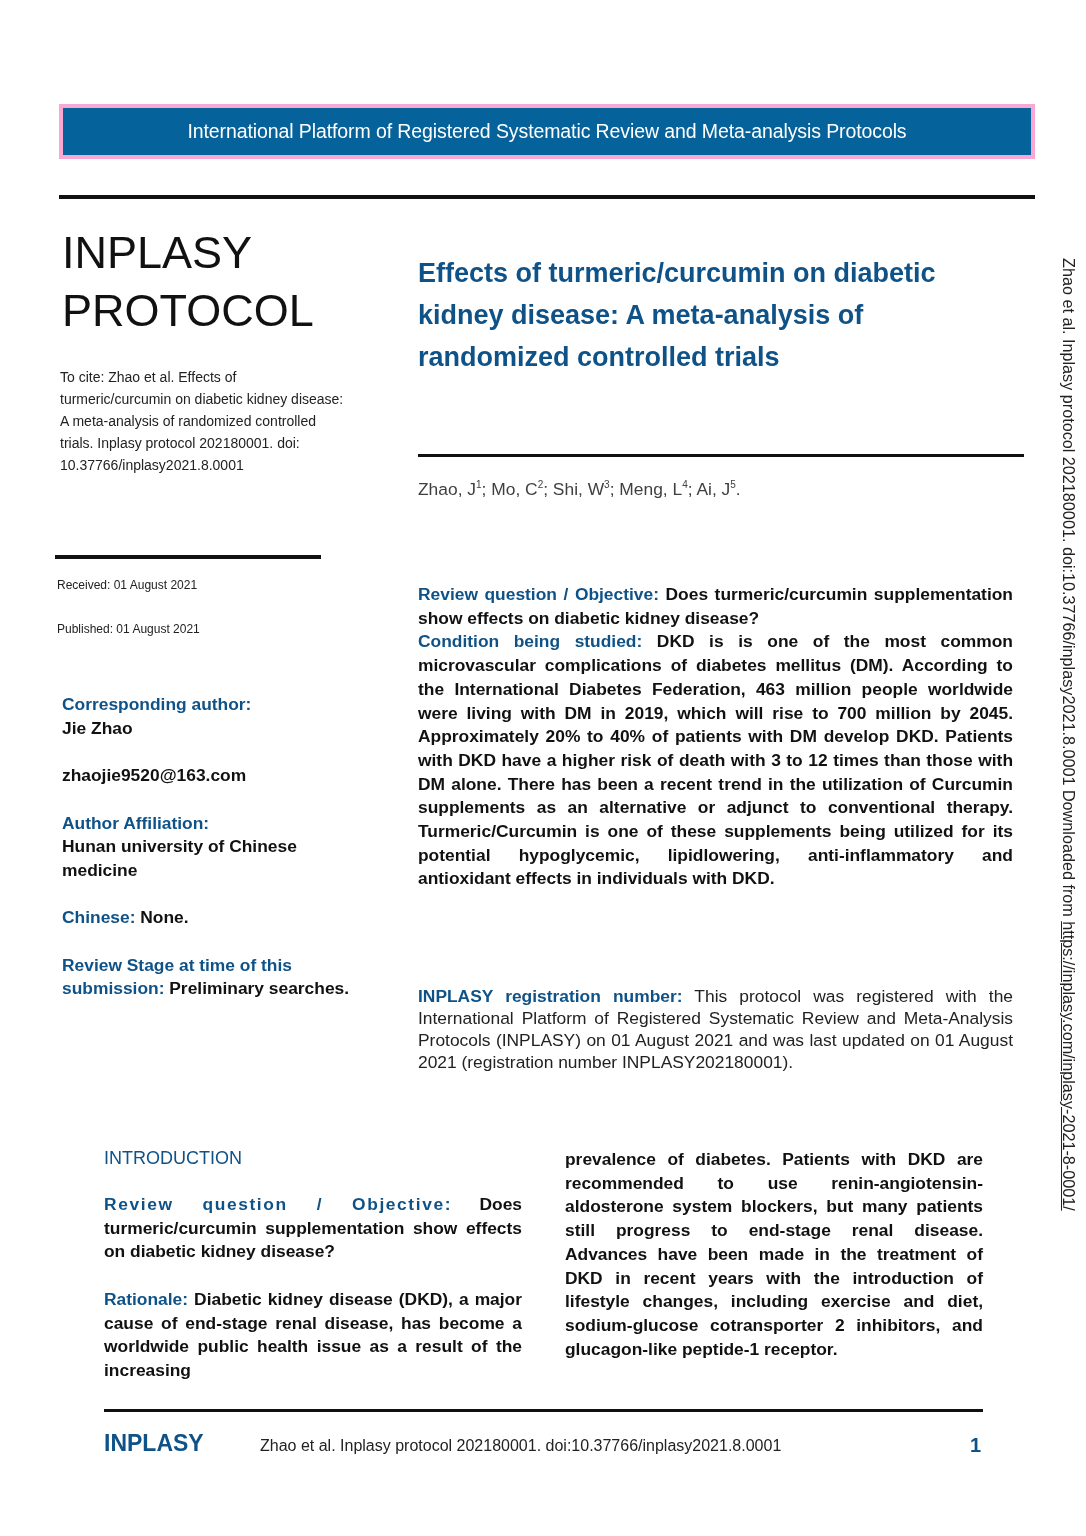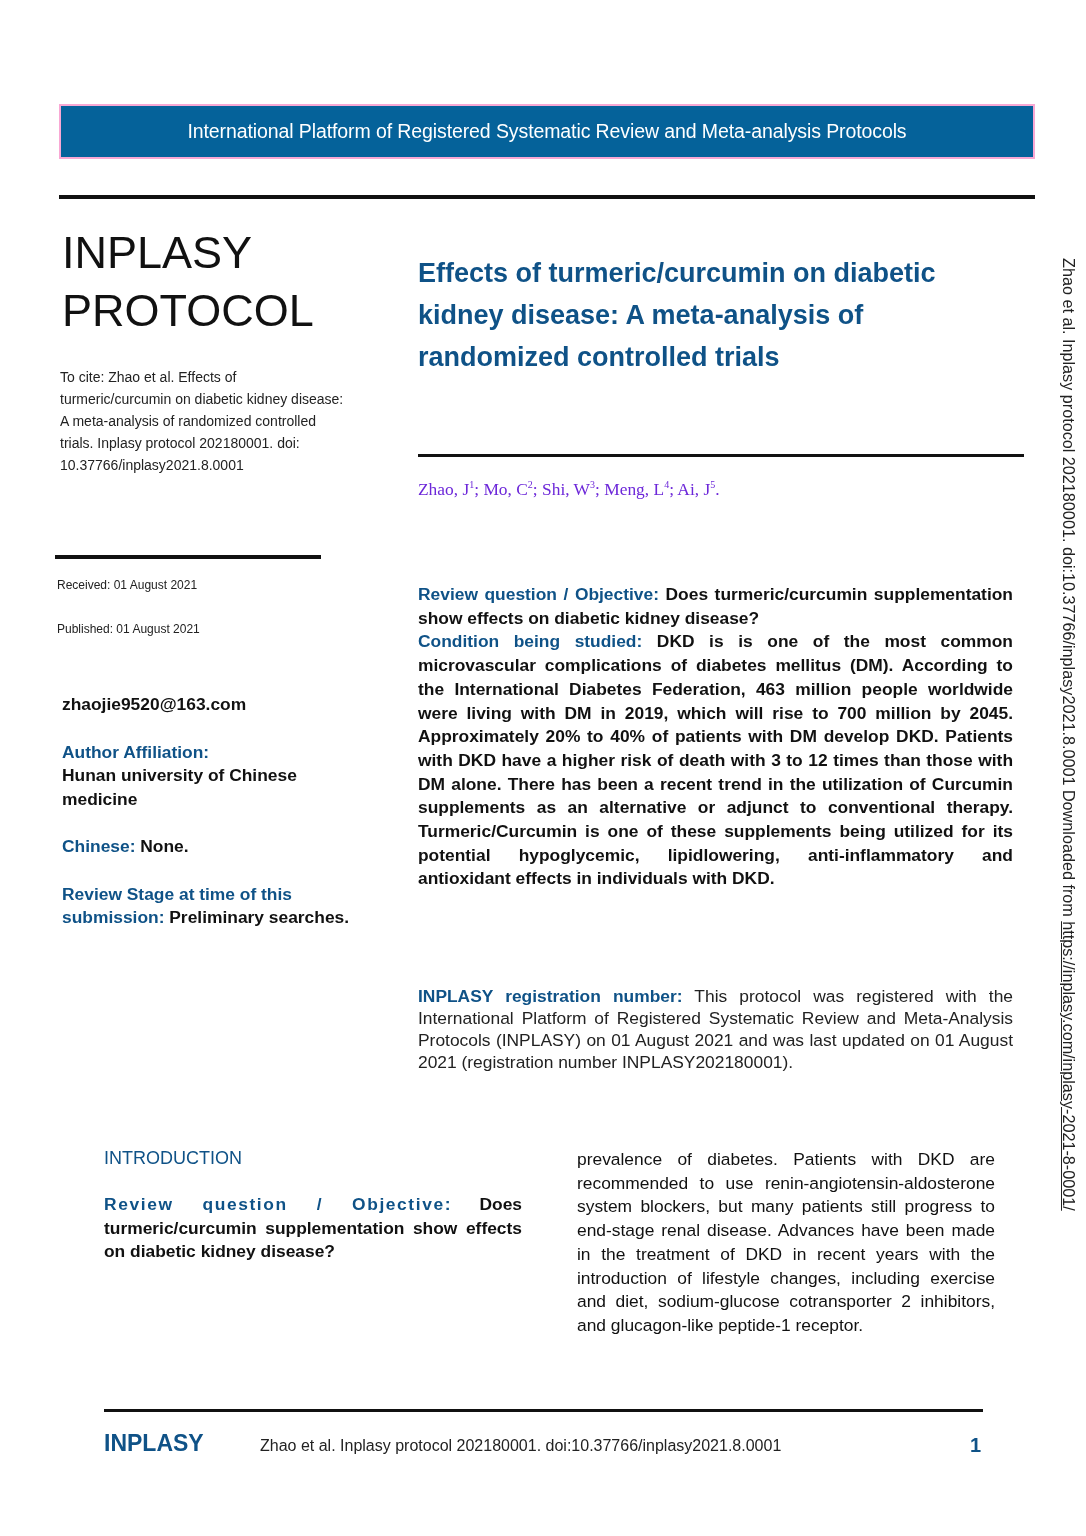--- a/index.html
+++ b/index.html
@@ -1,21 +1,21 @@
 <!DOCTYPE html>
 <html><head>
 <meta charset="utf-8">
 <style>
   html, body { margin: 0; padding: 0; background: #ffffff; }
   body { width: 1086px; height: 1536px; position: relative; overflow: hidden;
          font-family: "Liberation Sans", sans-serif; color: #111; }
   .abs { position: absolute; }
 
   .banner { left: 59px; top: 104px; width: 976px; height: 55px; background: #05629a;
-            border: 2px solid #f9a8d4; box-sizing: border-box;
+            border: 4px solid #f9a8d4; box-sizing: border-box;
             display: flex; align-items: center; justify-content: center; }
   .banner span { color: #ffffff; font-size: 19.5px; letter-spacing: -0.1px; }
 
   .rule { background: #111; }
   .rule-top { left: 59px; top: 195px; width: 976px; height: 4px; }
   .rule-left { left: 55px; top: 555px; width: 266px; height: 4px; }
   .rule-title { left: 418px; top: 454px; width: 606px; height: 3px; }
   .rule-footer { left: 104px; top: 1409px; width: 879px; height: 3px; }
 
   .inplasy-head { left: 62px; top: 224px; font-size: 45px; line-height: 58px; color: #111; }
@@ -25,41 +25,41 @@
   .dates { left: 57px; top: 578px; font-size: 12px; color: #222; }
   .dates div { height: 44px; }
 
   .side { left: 62px; top: 693px; width: 300px; font-size: 17.4px; line-height: 23.5px; font-weight: bold; }
   .side .lbl { color: #0f5287; }
   .side .blk { margin-bottom: 24px; }
 
   .title { left: 418px; top: 252px; width: 600px; font-size: 27px; line-height: 42px;
            font-weight: bold; color: #0f5287; }
 
-  .authors { left: 418px; top: 479px; font-size: 17.4px; color: #6d28d9; font-family: Liberation Serif, serif; }
+  .authors { left: 418px; top: 479px; font-size: 17.4px; color: #404040; }
   .authors sup { font-size: 10px; }
 
   .abstract { left: 418px; top: 583px; width: 595px; font-size: 17.4px; line-height: 23.7px;
               font-weight: bold; text-align: justify; }
   .abstract .lbl { color: #0f5287; }
 
   .reg { left: 418px; top: 985px; width: 595px; font-size: 17.4px; line-height: 22px;
          text-align: justify; color: #222; }
   .reg .lbl { color: #0f5287; font-weight: bold; }
 
   .intro-h { left: 104px; top: 1148px; font-size: 18px; font-weight: normal; color: #0f5287; }
 
   .col-l { left: 104px; top: 1193px; width: 418px; font-size: 17.4px; line-height: 23.7px;
            font-weight: bold; text-align: justify; }
   .col-l .lbl { color: #0f5287; }
   .col-l p { margin: 0 0 23.7px 0; }
   .ls-wide { letter-spacing: 1.6px; }
 
-  .col-r { left: 577px; top: 1148px; width: 418px; font-size: 17.4px; line-height: 23.7px;
-           font-weight: normal; text-align: justify; }
+  .col-r { left: 565px; top: 1148px; width: 418px; font-size: 17.4px; line-height: 23.7px;
+           font-weight: bold; text-align: justify; }
 
   .foot-brand { left: 104px; top: 1430px; font-size: 23px; font-weight: bold; color: #0f5287; }
   .foot-cite { left: 260px; top: 1437px; font-size: 16px; color: #222; }
   .foot-page { left: 970px; top: 1434px; font-size: 20px; font-weight: bold; color: #0f5287; }
 
   .vert { left: 1050px; top: 258px; width: 30px; height: 1150px; }
   .vert-inner { position: absolute; left: 0; top: 0; transform-origin: 0 0;
                 transform: translate(28px, 0) rotate(90deg); white-space: nowrap;
                 font-size: 16.2px; color: #222; }
   .vert-inner a { color: #222; text-decoration: underline; }
@@ -81,20 +81,24 @@
 <div class="abs cite">To cite: Zhao et al. Effects of turmeric/curcumin on diabetic kidney disease: A meta-analysis of randomized controlled trials. Inplasy protocol 202180001. doi: 10.37766/inplasy2021.8.0001</div>
 
 <div class="abs rule rule-left"></div>
 
 <div class="abs dates">
   <div>Received: 01 August 2021</div>
   <div>Published: 01 August 2021</div>
 </div>
 
 <div class="abs side">
+  <div class="blk">
+    <div class="lbl">Corresponding author:</div>
+    <div>Jie Zhao</div>
+  </div>
   <div class="blk">zhaojie9520@163.com</div>
   <div class="blk">
     <div class="lbl">Author Affiliation:</div>
     <div>Hunan university of Chinese medicine</div>
   </div>
   <div class="blk">
     <span class="lbl">Chinese:</span><span> None.</span>
   </div>
   <div class="blk">
     <span class="lbl">Review Stage at time of this submission:</span><span> Preliminary searches.</span>
@@ -121,20 +125,21 @@
 </div>
 
 <div class="abs reg">
   <span class="lbl">INPLASY registration number:</span><span> This protocol was registered with the International Platform of Registered Systematic Review and Meta-Analysis Protocols (INPLASY) on 01 August 2021 and was last updated on 01 August 2021 (registration number INPLASY202180001).</span>
 </div>
 
 <div class="abs intro-h">INTRODUCTION</div>
 
 <div class="abs col-l">
   <p><span class="lbl ls-wide">Review question / Objective:</span><span> Does turmeric/curcumin supplementation show effects on diabetic kidney disease?</span></p>
+  <p><span class="lbl">Rationale:</span><span> Diabetic kidney disease (DKD), a major cause of end-stage renal disease, has become a worldwide public health issue as a result of the increasing</span></p>
 </div>
 
 <div class="abs col-r">prevalence of diabetes. Patients with DKD are recommended to use renin-angiotensin-aldosterone system blockers, but many patients still progress to end-stage renal disease. Advances have been made in the treatment of DKD in recent years with the introduction of lifestyle changes, including exercise and diet, sodium-glucose cotransporter 2 inhibitors, and glucagon-like peptide-1 receptor.</div>
 
 <div class="abs rule rule-footer"></div>
 
 <div class="abs foot-brand">INPLASY</div>
 <div class="abs foot-cite">Zhao et al. Inplasy protocol 202180001. doi:10.37766/inplasy2021.8.0001</div>
 <div class="abs foot-page">1</div>
 

